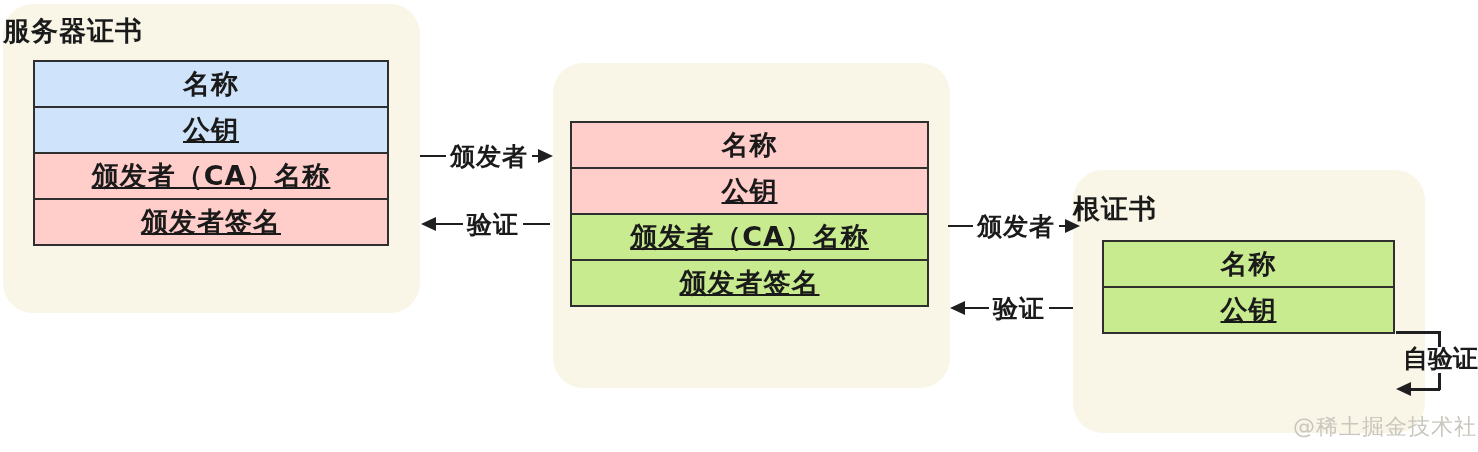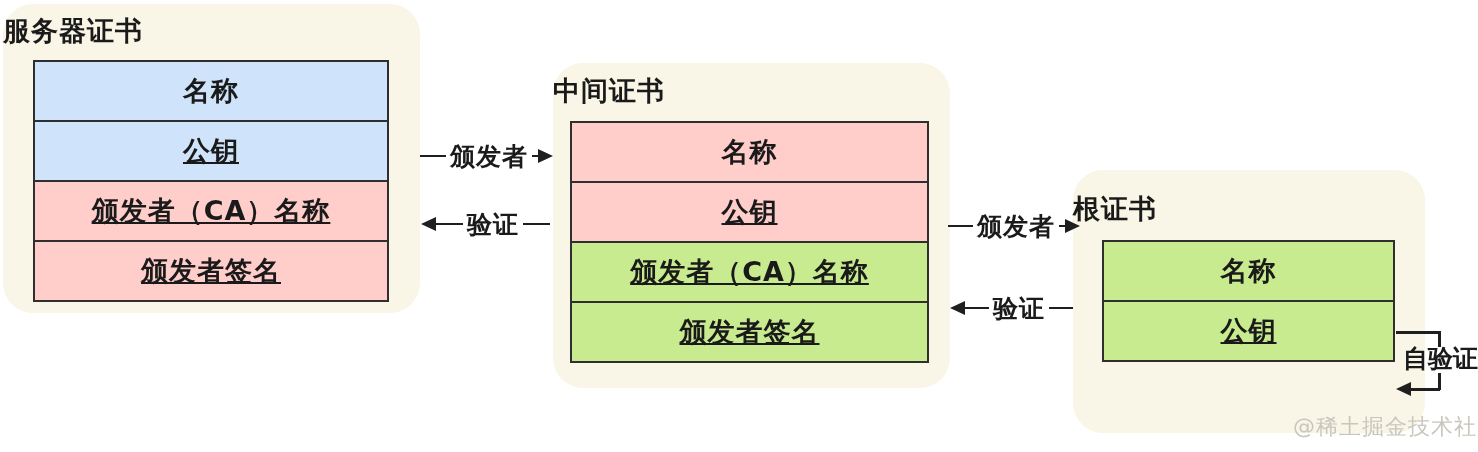--- a/index.html
+++ b/index.html
@@ -35,21 +35,21 @@
     border:2.5px solid #2f2f2f;
     box-sizing:border-box;
     display:flex;
     flex-direction:column;
     background:#fff;
   }
   .tbl-server{left:33px;top:60px;width:356px;}
   .tbl-intermediate{left:570px;top:121px;width:359px;}
   .tbl-root{left:1102px;top:240px;width:293px;}
   .cert-row{
-    height:58px;
+    height:44px;
     display:flex;
     align-items:center;
     justify-content:center;
     font-size:27px;
     font-weight:600;
     letter-spacing:1px;
     white-space:nowrap;
   }
   .cert-row + .cert-row{border-top:2.5px solid #2f2f2f;text-decoration:underline;}
   .c-blue{background:#cfe4fa;}
@@ -127,21 +127,20 @@
   <div class="container cont-server"></div>
   <div class="cert-title title-server">服务器证书</div>
   <div class="cert-table tbl-server">
     <div class="cert-row c-blue">名称</div>
     <div class="cert-row c-blue">公钥</div>
     <div class="cert-row c-pink">颁发者（CA）名称</div>
     <div class="cert-row c-pink">颁发者签名</div>
   </div>
 
   <div class="container cont-intermediate"></div>
-  <div class="cert-title title-intermediate">中间证书</div>
   <div class="cert-table tbl-intermediate">
     <div class="cert-row c-pink">名称</div>
     <div class="cert-row c-pink">公钥</div>
     <div class="cert-row c-green">颁发者（CA）名称</div>
     <div class="cert-row c-green">颁发者签名</div>
   </div>
 
   <div class="container cont-root"></div>
   <div class="cert-title title-root">根证书</div>
   <div class="cert-table tbl-root">

